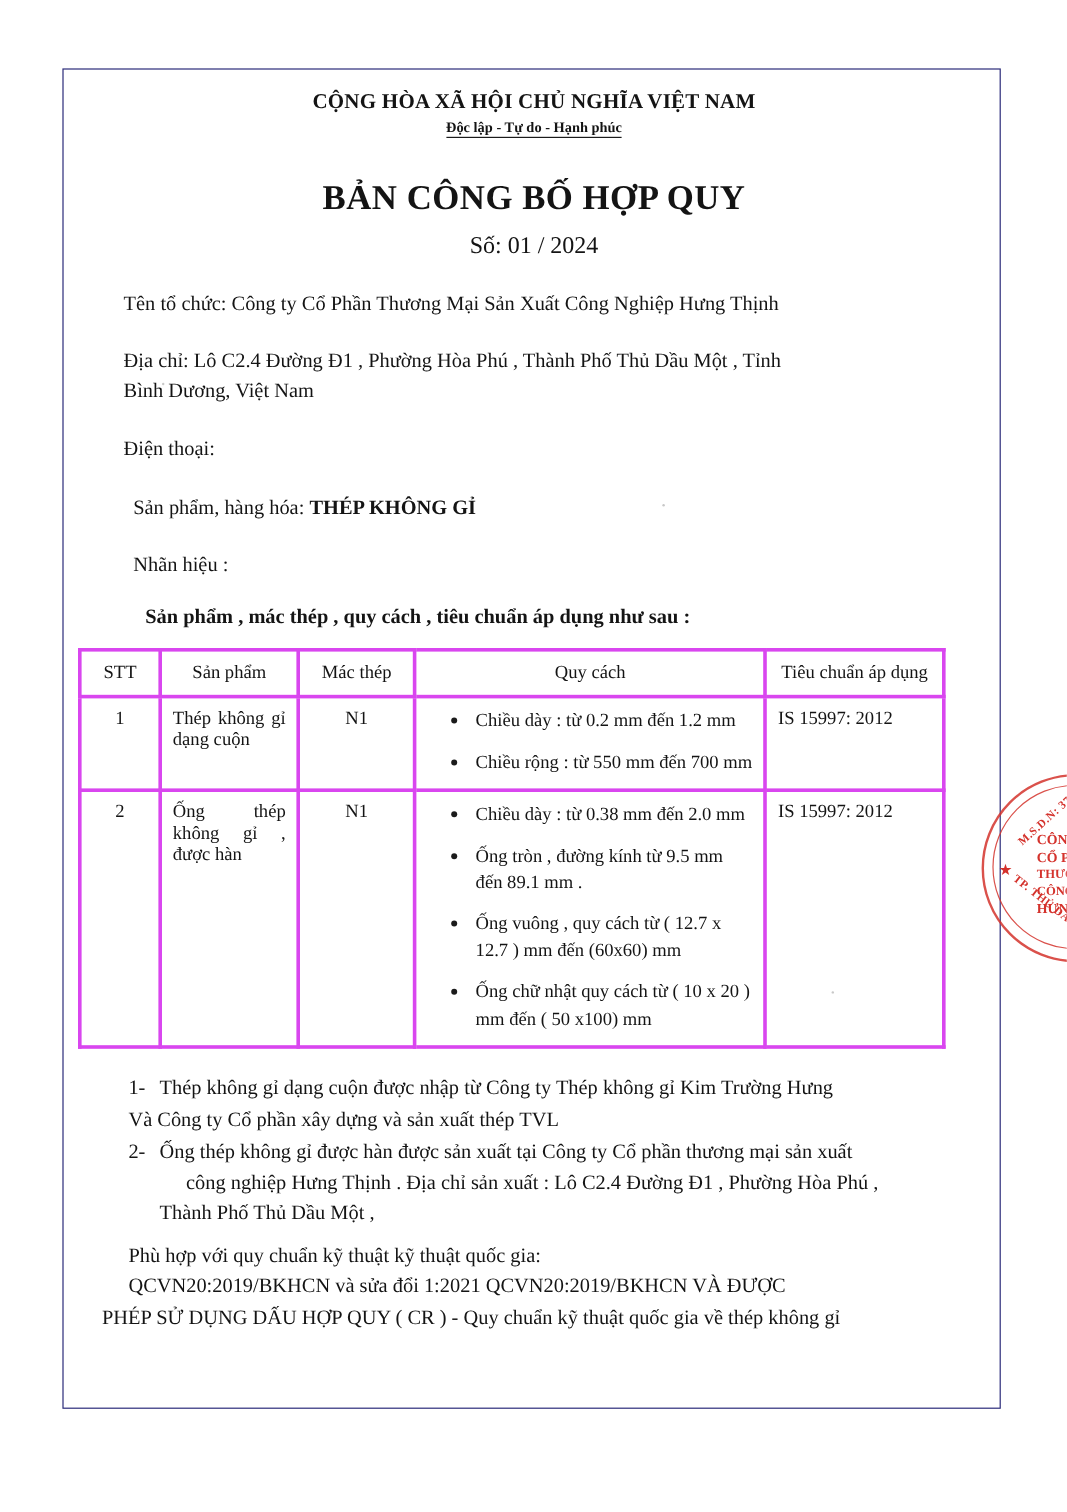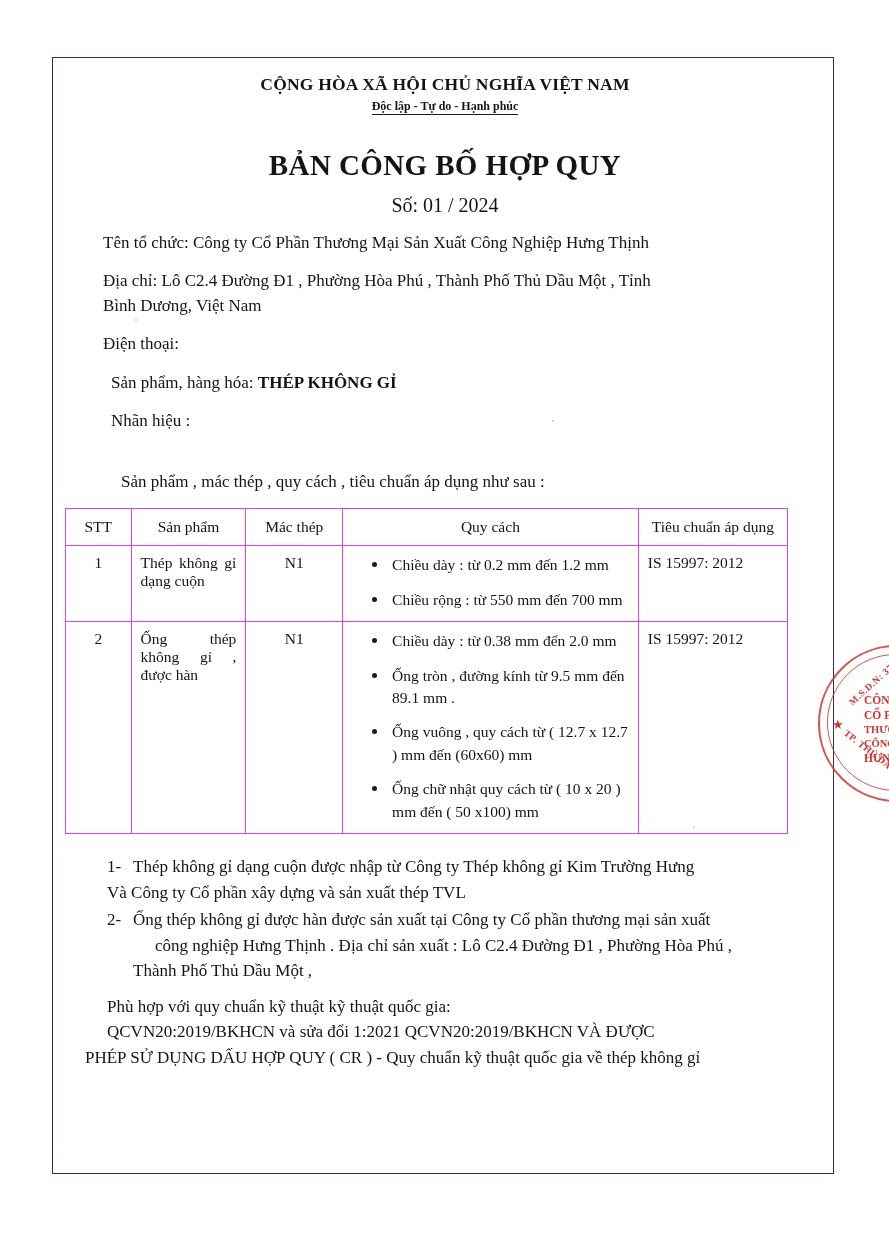--- a/index.html
+++ b/index.html
@@ -68,39 +68,39 @@
   }
   .doc-number {
     text-align: center;
     font-size: 20px;
     margin-top: 12px;
   }
 
   .para {
     font-size: 17px;
     line-height: 1.48;
-    margin-top: 13px;
+    margin-top: 23px;
   }
   .para.indent2 {
     padding-left: 18px;
   }
   .bold {
     font-weight: bold;
   }
 
   
   table.spec {
     width: 723px;
     border-collapse: collapse;
     margin-top: 14px;
     margin-left: -20px;
     font-size: 15.5px;
   }
   table.spec th, table.spec td {
-    border: 1px solid #d946ef;
+    border: 3px solid #d946ef;
     vertical-align: top;
     padding: 8px 9px;
     font-weight: normal;
   }
   table.spec th {
     font-size: 15.5px;
     padding-top: 9px;
     padding-bottom: 9px;
   }
   .col-stt   { width: 52px;  text-align: center; }
@@ -276,21 +276,21 @@
     <div class="para indent2" style="padding-left:26px;">
       <span>Sản phẩm, hàng hóa:</span>
       <span class="bold">THÉP KHÔNG GỈ</span>
     </div>
 
     <div class="para indent2" style="padding-left:26px;">
       <span>Nhãn hiệu :</span>
       <span></span>
     </div>
 
-    <div class="para indent2" style="padding-left:36px;margin-top:36px;">Sản phẩm , mác thép , quy cách , tiêu chuẩn áp dụng như sau :</div>
+    <div class="para indent2" style="padding-left:36px;margin-top:18px;font-weight:bold;">Sản phẩm , mác thép , quy cách , tiêu chuẩn áp dụng như sau :</div>
 
     <table class="spec">
       <thead>
         <tr>
           <th class="col-stt">STT</th>
           <th class="col-sp">Sản phẩm</th>
           <th class="col-mac">Mác thép</th>
           <th class="col-quy">Quy cách</th>
           <th class="col-tc">Tiêu chuẩn áp dụng</th>
         </tr>

